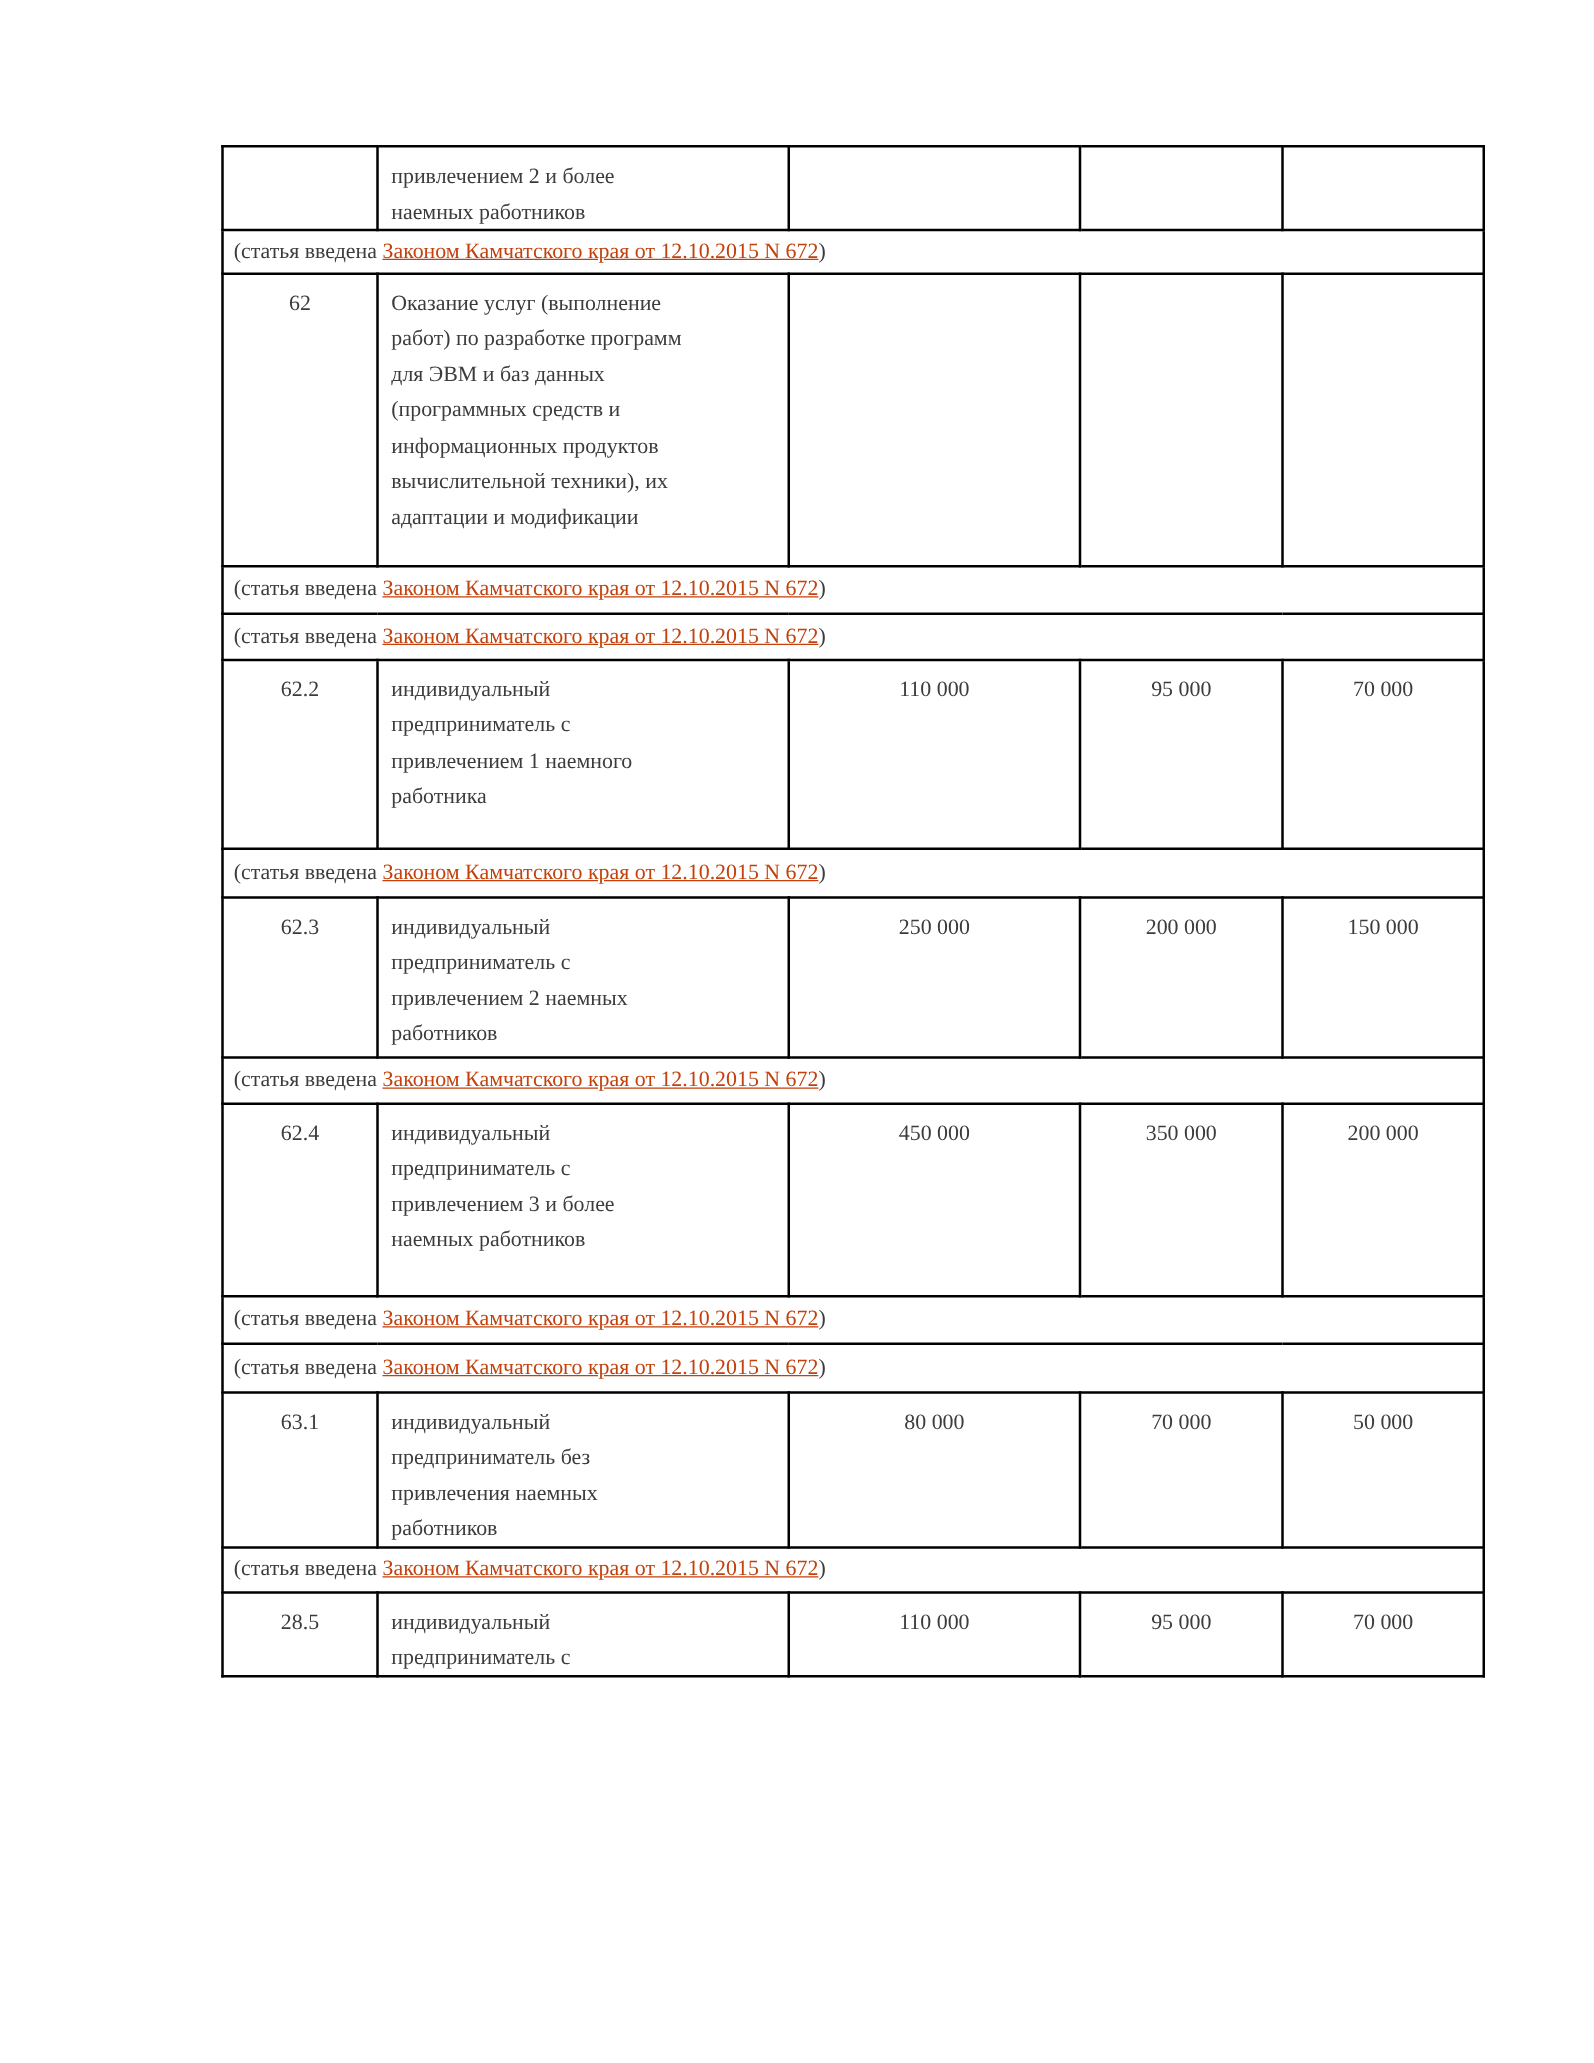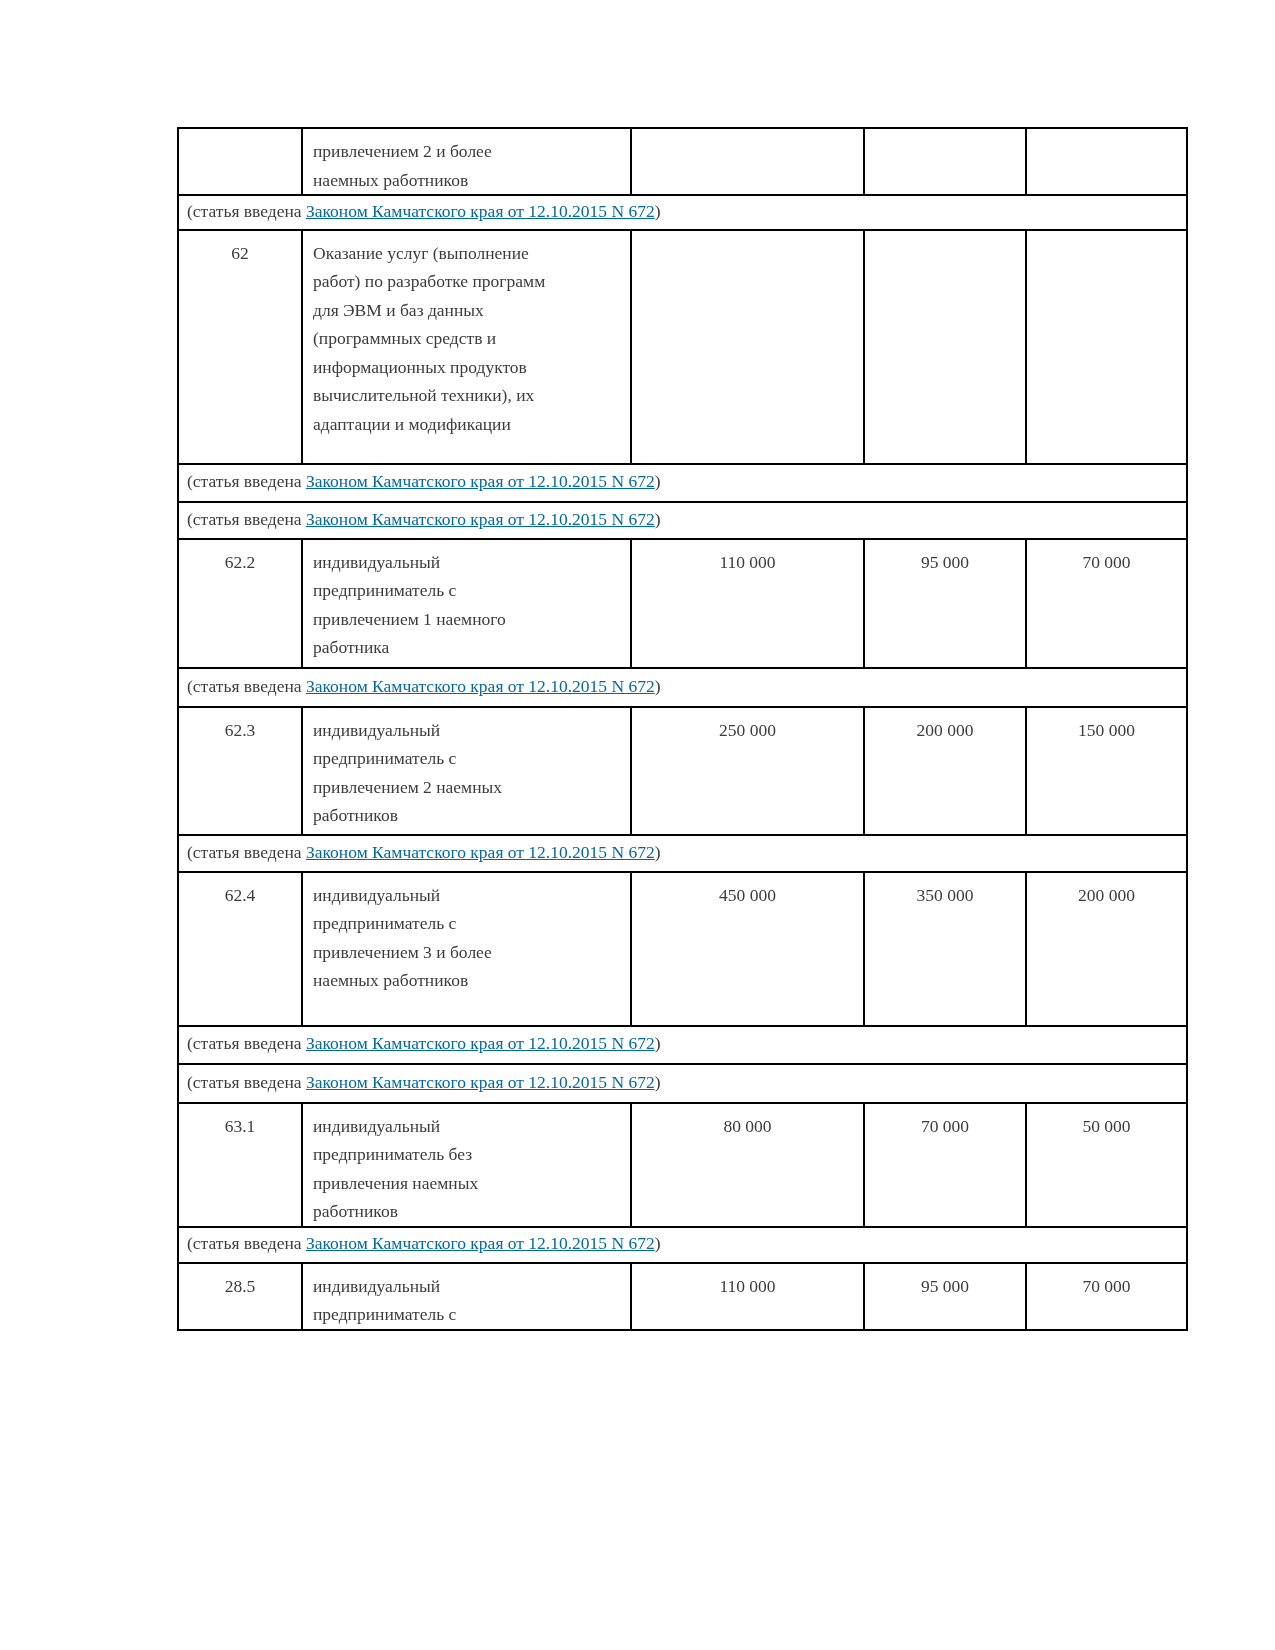--- a/index.html
+++ b/index.html
@@ -11,21 +11,20 @@
   }
   .doc-page{position:absolute;inset:0;background:#ffffff;}
   table.law-table{
     position:absolute;left:177px;top:116px;
     width:1009px;
     border-collapse:collapse;
     table-layout:fixed;
     color:#3c3c3c;
     font-size:17.5px;
     line-height:28.5px;
-    margin-top:11px;
   }
   table.law-table td{
     border:2px solid #000000;
     overflow:hidden;
   }
   td.num{
     text-align:center;
     vertical-align:top;
     padding:8px 2px 0 2px;
     border-radius:23px;
@@ -40,21 +39,21 @@
     text-align:center;
     vertical-align:top;
     padding:8px 2px 0 2px;
   }
   tr.note-row td{
     padding:1px 4px 3px 8px;
     vertical-align:middle;
     white-space:nowrap;
   }
   a.law-link{
-    color:#0369a1;
+    color:#c2410c;
     text-decoration:underline;
     cursor:pointer;
   }
 </style>
 </head>
 <body>
 
 <div class="doc-page">
   <table class="law-table">
     <colgroup>
@@ -95,21 +94,21 @@
 
       <tr class="note-row" style="height:38px">
         <td colspan="5"><span>(статья введена </span><a class="law-link">Законом Камчатского края от 12.10.2015 N 672</a><span>)</span></td>
       </tr>
 
 
       <tr class="note-row" style="height:37px">
         <td colspan="5"><span>(статья введена </span><a class="law-link">Законом Камчатского края от 12.10.2015 N 672</a><span>)</span></td>
       </tr>
 
-      <tr style="height:129px">
+      <tr style="height:151px">
         <td class="num">62.2</td>
         <td class="desc">индивидуальный
 предприниматель с
 привлечением 1 наемного
 работника</td>
         <td class="val">110 000</td>
         <td class="val">95 000</td>
         <td class="val">70 000</td>
       </tr>
 

